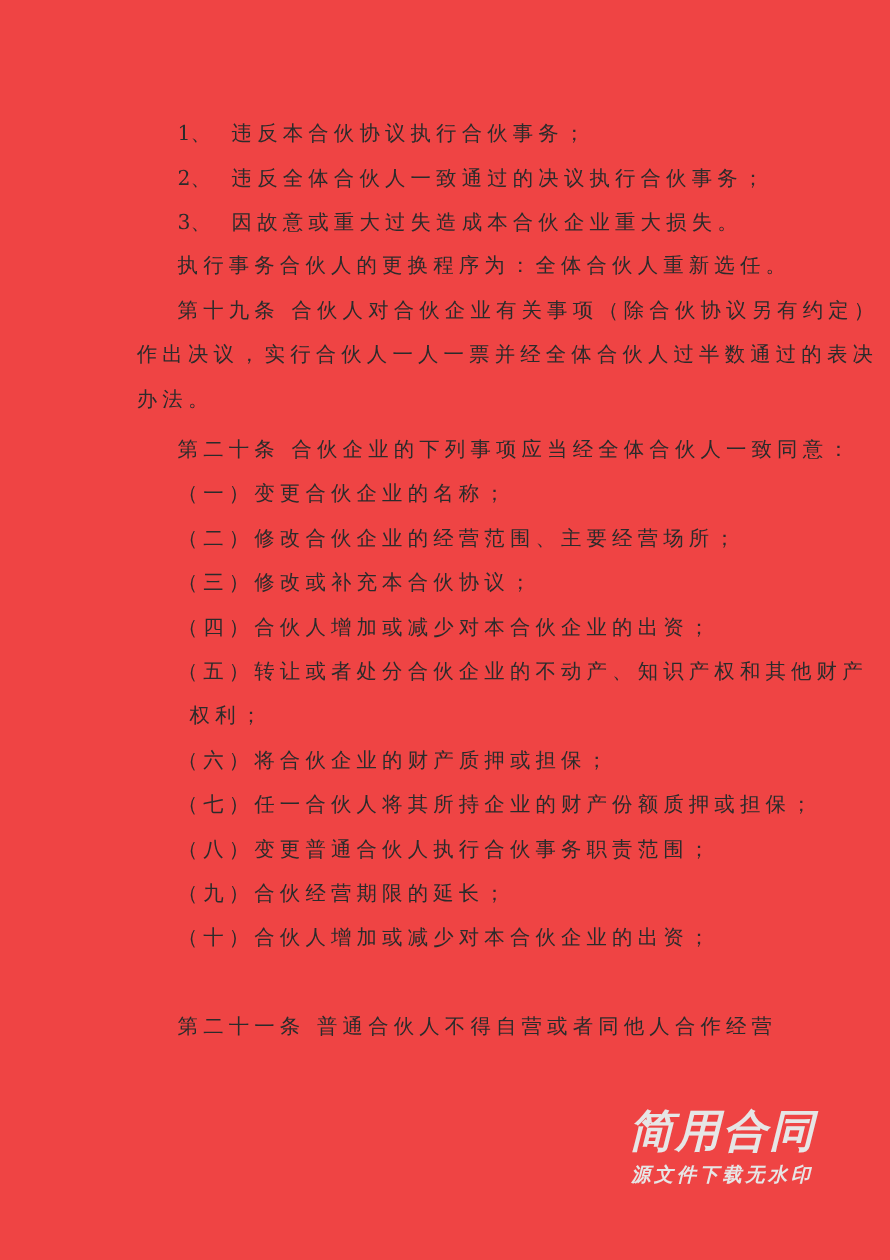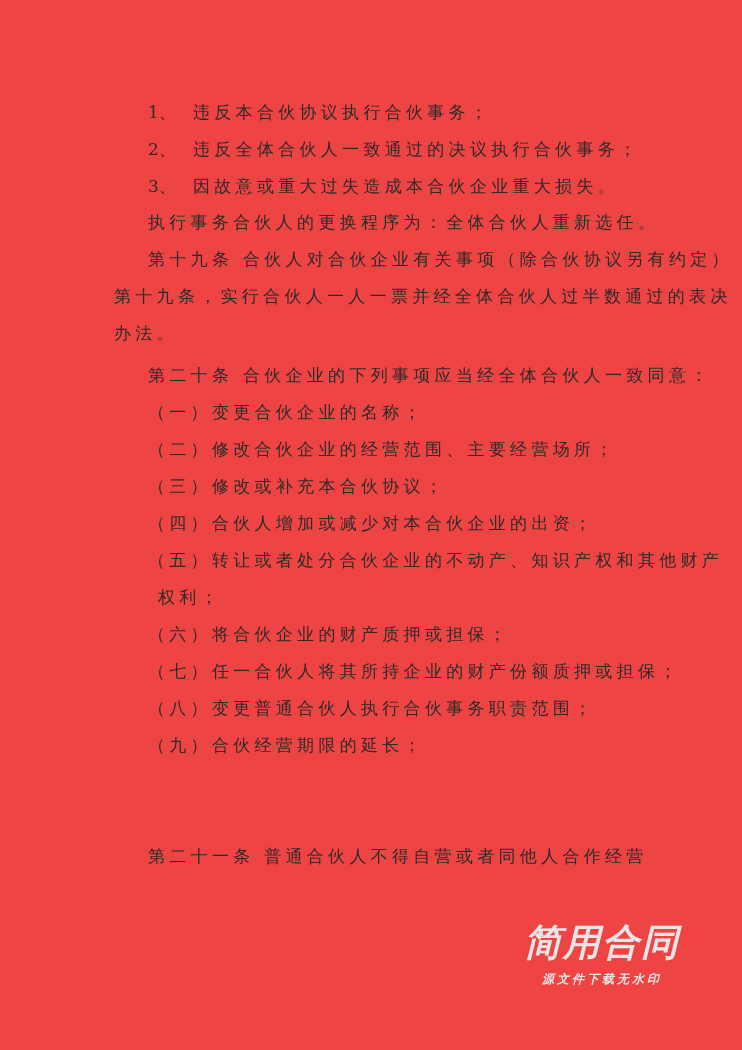--- a/index.html
+++ b/index.html
@@ -44,21 +44,21 @@
       color: #e6e6e6;
       font-style: italic;
     }
     .wm-title {
       font-size: 37px;
       font-weight: bold;
       letter-spacing: 2px;
       line-height: 42px;
     }
     .wm-sub {
-      font-size: 12px;
+      font-size: 16px;
       letter-spacing: 3px;
       line-height: 22px;
       margin-top: 4px;
       font-weight: bold;
     }
   </style>
 </head>
 <body>
 
 <div class="page">
@@ -68,34 +68,35 @@
   </div>
   <div class="line indent" style="top:138px;">
     <span class="num">2、</span><span>违反全体合伙人一致通过的决议执行合伙事务；</span>
   </div>
   <div class="line indent" style="top:175px;">
     <span class="num">3、</span><span>因故意或重大过失造成本合伙企业重大损失。</span>
   </div>
 
   <div class="line indent" style="top:211px;">执行事务合伙人的更换程序为：全体合伙人重新选任。</div>
   <div class="line indent" style="top:248px;">第十九条 合伙人对合伙企业有关事项（除合伙协议另有约定）</div>
-  <div class="line" style="top:285px;">第十九条，实行合伙人一人一票并经全体合伙人过半数通过的表决</div>
+  <div class="line" style="top:285px;">作出决议，实行合伙人一人一票并经全体合伙人过半数通过的表决</div>
   <div class="line" style="top:322px;">办法。</div>
 
   <div class="line indent" style="top:364px;">第二十条 合伙企业的下列事项应当经全体合伙人一致同意：</div>
   <div class="line indent" style="top:401px;">（一）变更合伙企业的名称；</div>
   <div class="line indent" style="top:438px;">（二）修改合伙企业的经营范围、主要经营场所；</div>
   <div class="line indent" style="top:475px;">（三）修改或补充本合伙协议；</div>
   <div class="line indent" style="top:512px;">（四）合伙人增加或减少对本合伙企业的出资；</div>
   <div class="line indent" style="top:549px;">（五）转让或者处分合伙企业的不动产、知识产权和其他财产</div>
   <div class="line" style="top:586px;margin-left:44px;">权利；</div>
   <div class="line indent" style="top:623px;">（六）将合伙企业的财产质押或担保；</div>
   <div class="line indent" style="top:660px;">（七）任一合伙人将其所持企业的财产份额质押或担保；</div>
   <div class="line indent" style="top:697px;">（八）变更普通合伙人执行合伙事务职责范围；</div>
   <div class="line indent" style="top:734px;">（九）合伙经营期限的延长；</div>
+  <div class="line indent" style="top:771px;">（十）合伙人增加或减少对本合伙企业的出资；</div>
   <div class="line indent" style="top:845px;">第二十一条 普通合伙人不得自营或者同他人合作经营</div>
 
   <div class="watermark">
     <div class="wm-title">简用合同</div>
     <div class="wm-sub">源文件下载无水印</div>
   </div>
 
 </div>
 
 </body></html>

